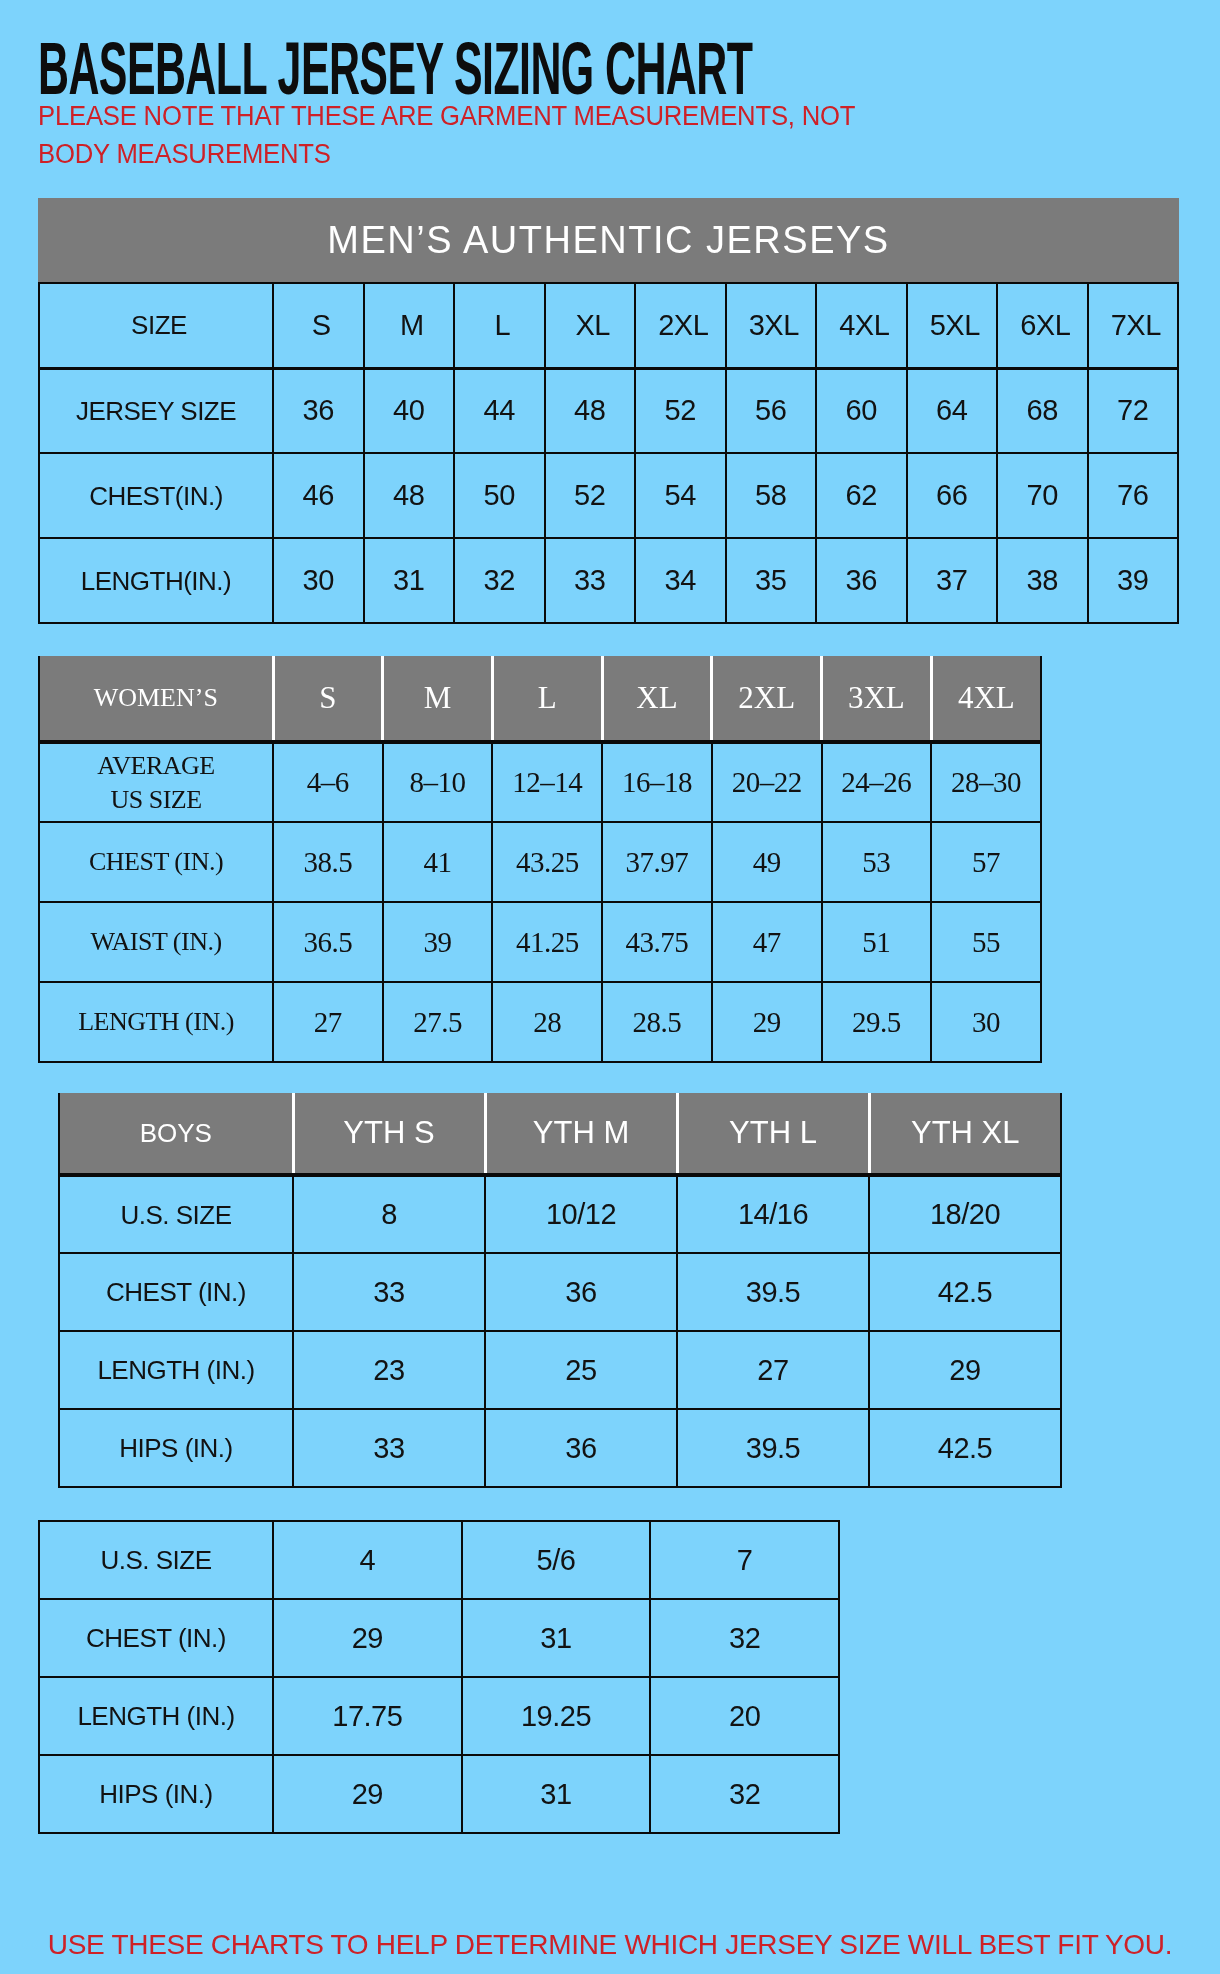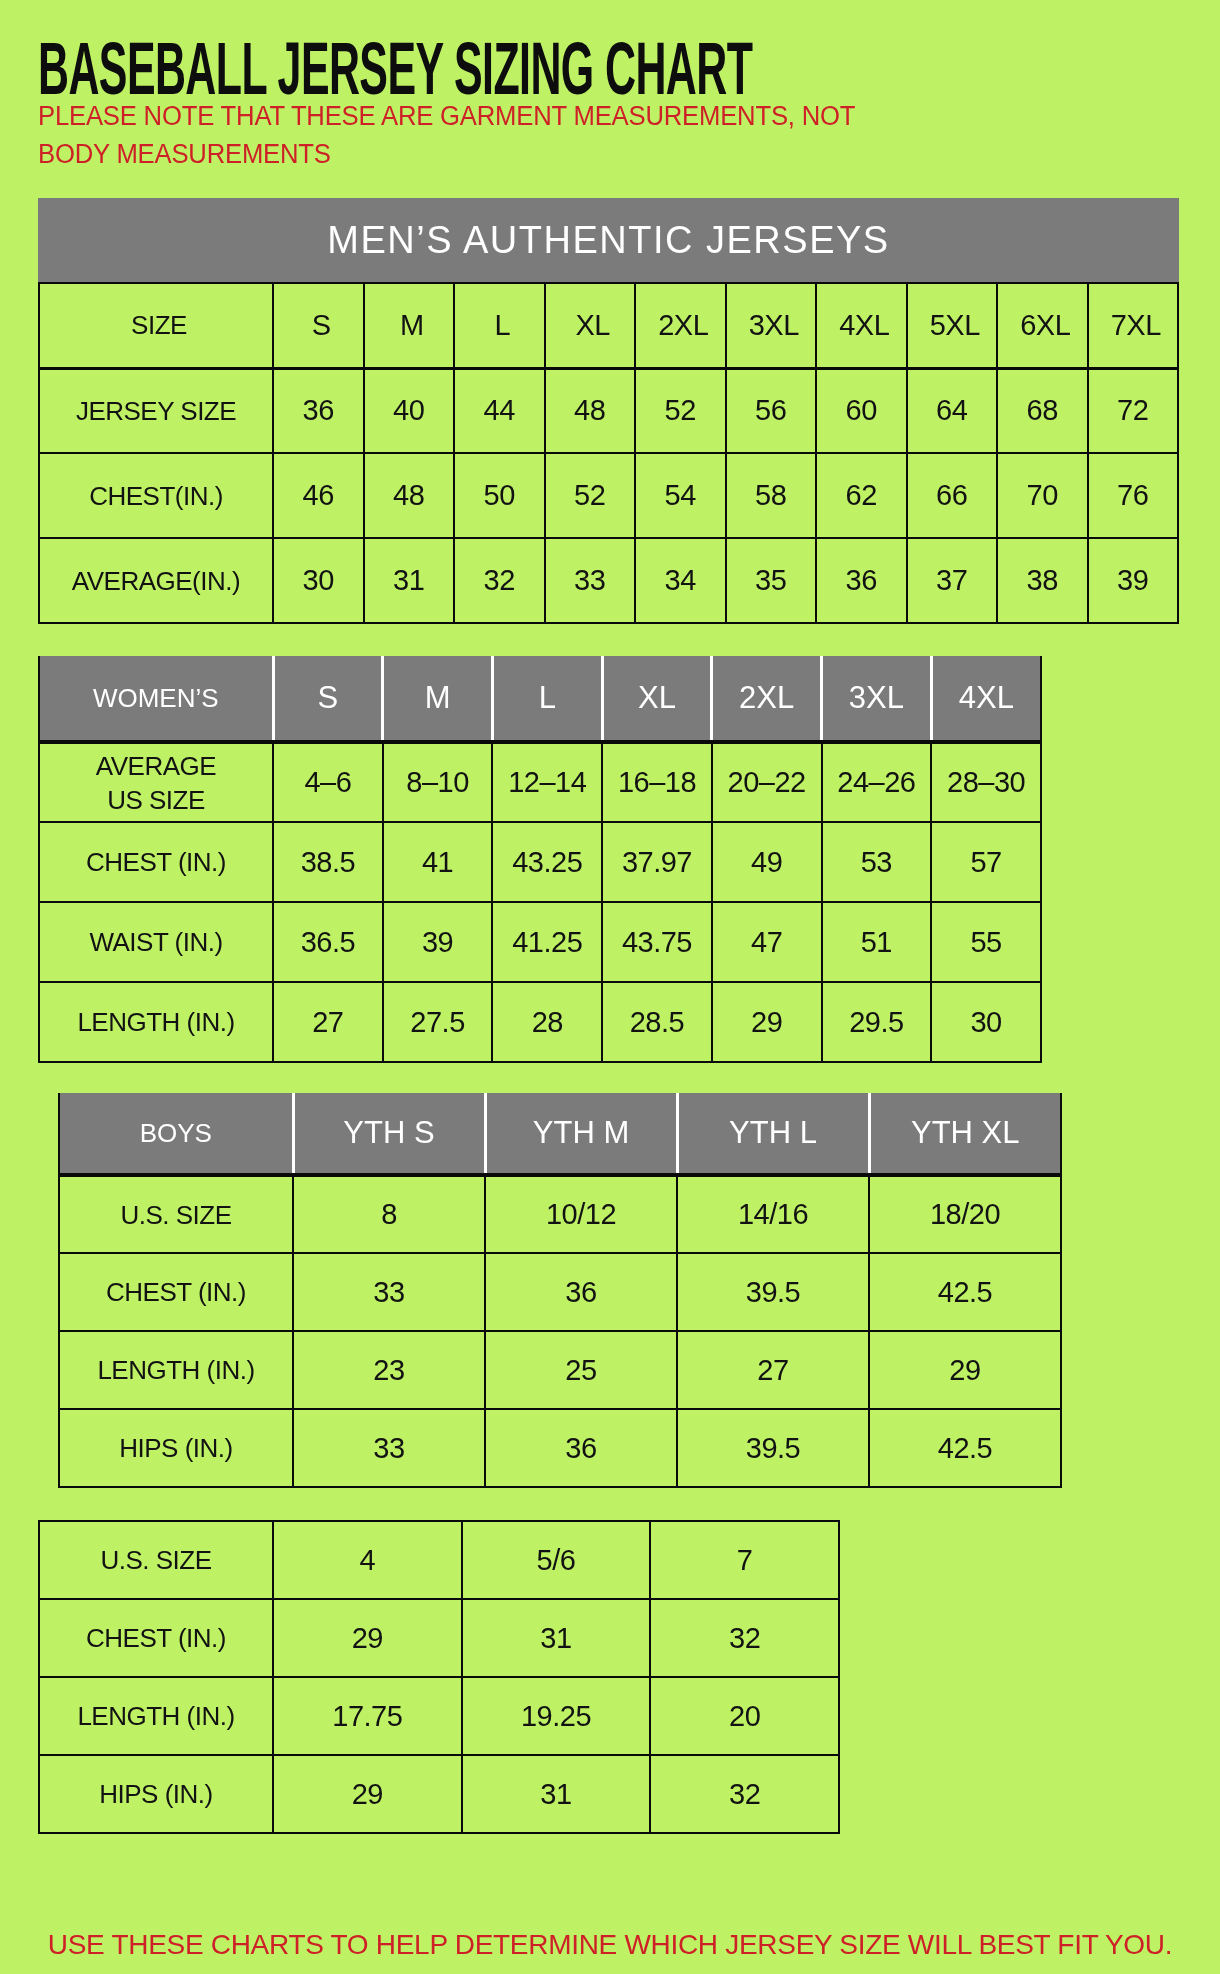--- a/index.html
+++ b/index.html
@@ -6,21 +6,21 @@
     --red:#CE2127;
     --gray:#7B7B7B;
     --ink:#121212;
     --line:#0a0a0a;
   }
   html,body{margin:0;padding:0;background:#fff;}
   .page{
     position:relative;
     width:1220px;
     height:1974px;
-    background:#bef264;
+    background:#7dd3fc;
     font-family:"Liberation Sans","DejaVu Sans",sans-serif;
     overflow:hidden;
   }
   .title{
     position:absolute;
     left:38px; top:32px;
     margin:0;
     font-size:74px;
     font-weight:bold;
     letter-spacing:-1px;
@@ -47,21 +47,21 @@
     left:0; top:1929px;
     margin:0;
     width:1220px;
     text-align:center;
     font-size:28px;
     letter-spacing:-0.3px;
     color:var(--red,#CE2127);
   }
   .tbl-section{position:absolute;}
   .sec-mens{left:38px; top:198px; width:1141px;}
-  .sec-womens{left:38px; top:656px; width:1004px;}
+  .sec-womens{left:38px; top:656px; width:1004px;font-family:Liberation Serif, serif;}
   .sec-boys{left:38px; top:1093px; width:1004px;padding-left:20px;}
   .sec-preschool{left:38px; top:1520px; width:802px;}
   .banner{
     height:84px;
     background:var(--gray,#7B7B7B);
     color:#ffffff;
     display:flex;
     align-items:center;
     justify-content:center;
     font-size:38px;
@@ -163,21 +163,21 @@
             <td>50</td>
             <td>52</td>
             <td>54</td>
             <td>58</td>
             <td>62</td>
             <td>66</td>
             <td>70</td>
             <td>76</td>
           </tr>
           <tr style="height: 85px;">
-            <td class="lbl">AVERAGE(IN.)</td>
+            <td class="lbl">LENGTH(IN.)</td>
             <td>30</td>
             <td>31</td>
             <td>32</td>
             <td>33</td>
             <td>34</td>
             <td>35</td>
             <td>36</td>
             <td>37</td>
             <td>38</td>
             <td>39</td>

